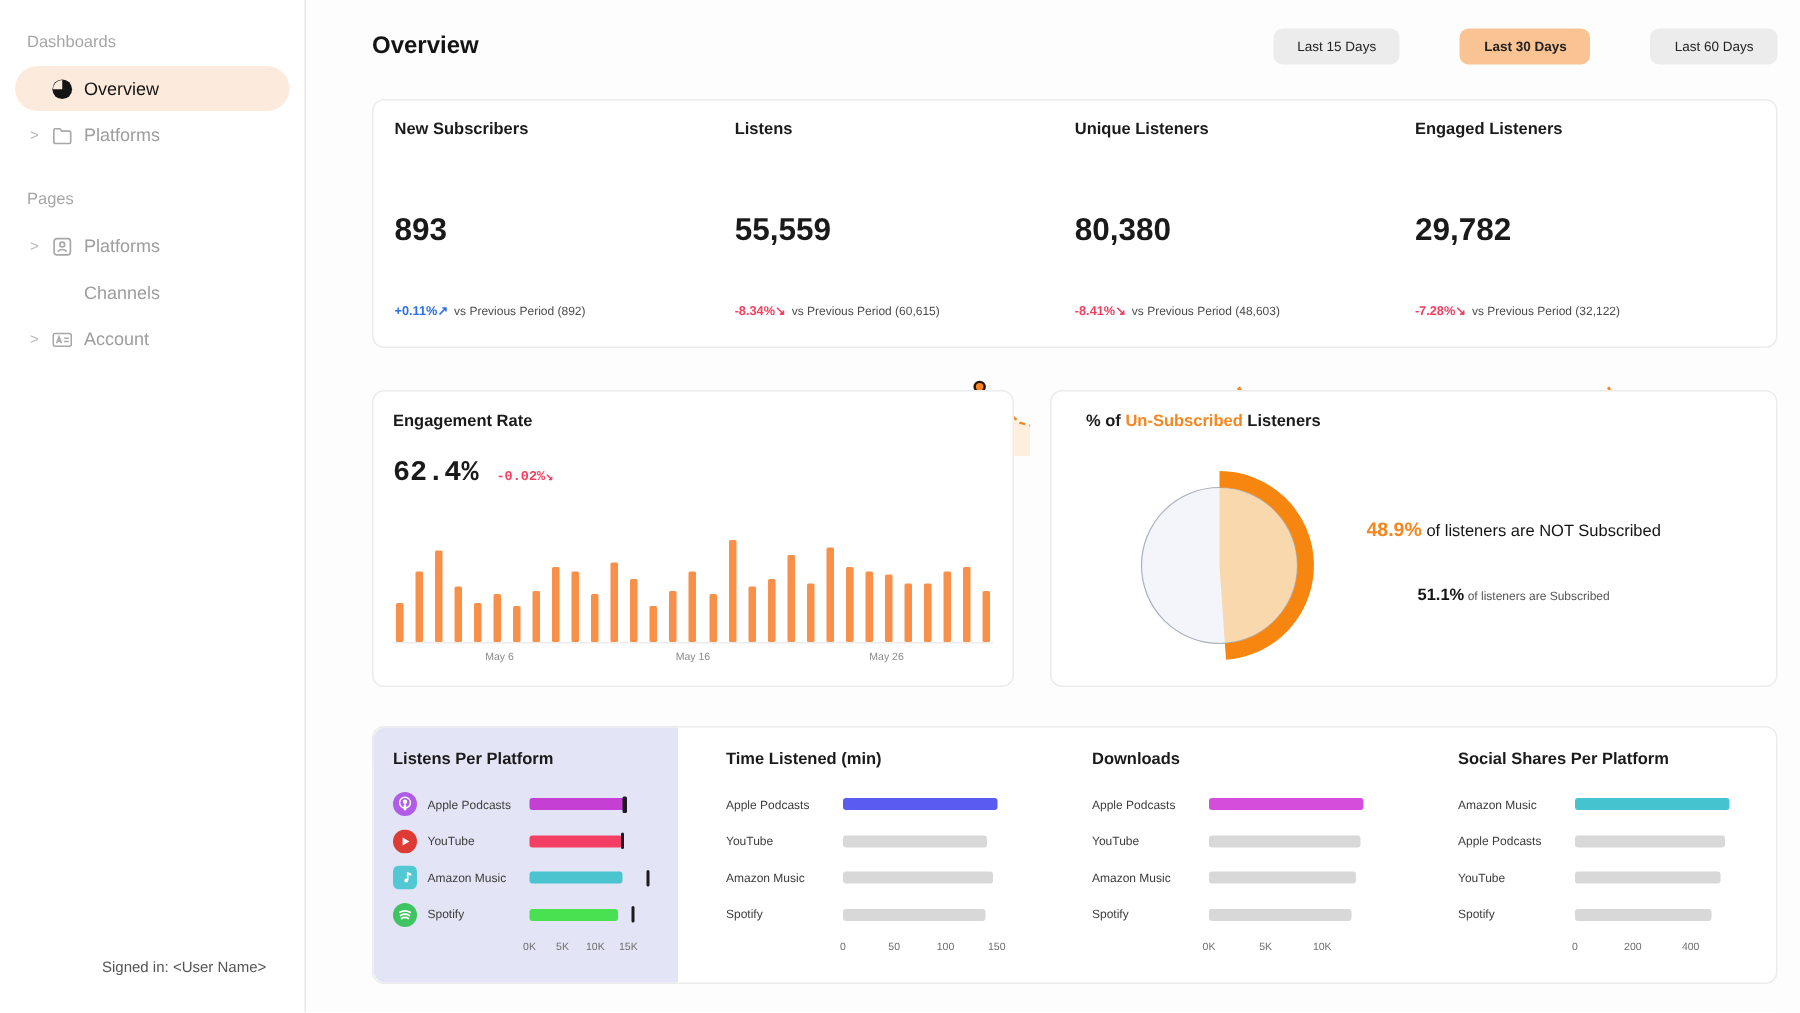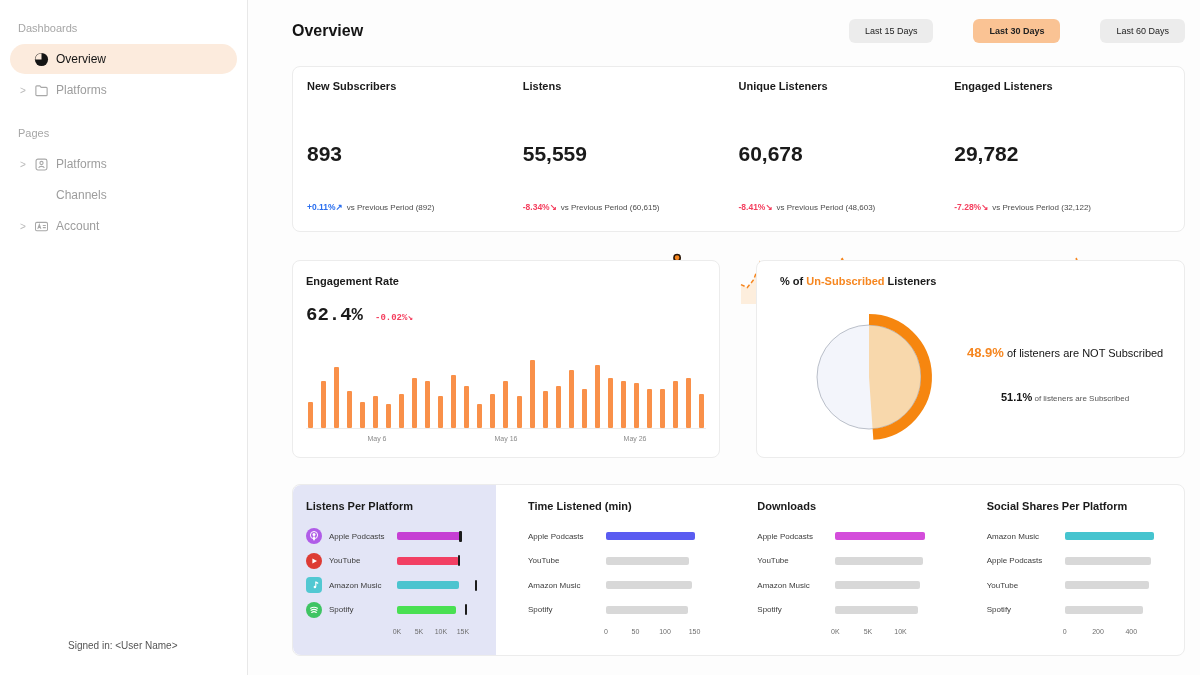--- a/index.html
+++ b/index.html
@@ -1,21 +1,21 @@
 <!DOCTYPE html>
 <html><head>
 <meta charset="utf-8">
 <style>
   * { margin:0; padding:0; box-sizing:border-box; }
   html,body { width:1200px; height:675px; overflow:hidden; background:#fff;
     font-family:"Liberation Sans", sans-serif; color:#1a1a1a; }
   .app { display:flex; width:1200px; height:675px; }
 
   
-  .sidebar { width:248px; flex:none; border-right:1px solid #e8e8e8; background:#fff;
+  .sidebar { width:204px; flex:none; border-right:1px solid #e8e8e8; background:#fff;
     padding:14px 10px; position:relative; }
   .side-section { font-size:11px; color:#a6a6a6; margin:8px 8px 10px; }
   .side-item { display:flex; align-items:center; height:30px; padding:0 10px;
     border-radius:16px; color:#9d9d9d; font-size:12px; margin-bottom:1px; cursor:pointer; }
   .side-item.active { background:#fcebdd; color:#141414; font-weight:400; }
   .chev-slot { width:14px; font-size:10px; color:#b9b9b9; flex:none; }
   .icon-slot { width:22px; flex:none; display:flex; align-items:center; }
   .icon-slot svg { width:15px; height:15px; }
   .signed-in { position:absolute; bottom:24px; left:68px; font-size:10px; color:#555; }
 
@@ -37,21 +37,21 @@
   .kpi-title { font-size:11px; font-weight:bold; }
   .kpi-value { font-size:21px; font-weight:bold; margin-top:17px; }
   .kpi-delta-row { display:flex; align-items:baseline; gap:4px; margin-top:3px; white-space:nowrap; }
   .delta { font-size:8.5px; font-weight:bold; }
   .delta.up { color:#2b6fef; } .delta.down { color:#f43f5e; }
   .compare { font-size:8px; color:#4c4c4c; }
   .spark { margin-top:auto; height:60px; }
   .spark svg { width:100%; height:100%; display:block; }
 
   
-  .mid-row { display:flex; gap:36px; margin-bottom:26px; }
+  .mid-row { display:flex; gap:24px; margin-bottom:26px; }
   .eng-card { width:428px; height:198px; padding:14px 13px 8px; display:flex; flex-direction:column; }
   .eng-title { font-size:11px; font-weight:bold; }
   .eng-value-row { display:flex; align-items:baseline; gap:12px; margin-top:17px;font-family:Liberation Mono, monospace; }
   .eng-value { font-size:19px; font-weight:bold; }
   .eng-delta { font-size:9px; font-weight:bold; color:#f43f5e; }
   .eng-chart { margin-top:auto; }
   .eng-bars { display:flex; justify-content:space-between; align-items:flex-end; height:80px;
     border-bottom:1px solid #ececec; padding:0 2px; }
   .eng-bar { width:5px; background:#f99049; border-radius:1px; }
   .eng-labels { position:relative; height:16px; margin-top:4px; }
@@ -181,21 +181,21 @@
         <div class="spark">
             <svg viewBox="0 0 190 60" preserveAspectRatio="none">
               <path d="M2 59 L2.0 36.8 L8.4 40.6 L14.8 38.7 L21.2 24.3 L27.7 32.9 L34.1 35.8 L40.5 18.5 L46.9 30.0 L53.3 26.2 L59.7 33.9 L66.1 35.8 L72.6 38.7 L79.0 40.6 L85.4 27.2 L91.8 21.4 L98.2 18.5 L104.6 25.2 L111.0 21.4 L117.4 28.1 L123.9 24.3 L130.3 34.8 L136.7 40.6 L143.1 37.7 L149.5 32.9 L155.9 12.8 L162.3 30.0 L168.8 33.9 L175.2 31.0 L181.6 36.8 L188.0 38.7 L188 59 Z" fill="#fdeedd"></path>
               <path d="M2.0 36.8 L8.4 40.6 L14.8 38.7 L21.2 24.3 L27.7 32.9 L34.1 35.8 L40.5 18.5 L46.9 30.0 L53.3 26.2 L59.7 33.9 L66.1 35.8 L72.6 38.7 L79.0 40.6 L85.4 27.2 L91.8 21.4 L98.2 18.5 L104.6 25.2 L111.0 21.4 L117.4 28.1 L123.9 24.3 L130.3 34.8 L136.7 40.6 L143.1 37.7 L149.5 32.9 L155.9 12.8 L162.3 30.0 L168.8 33.9 L175.2 31.0 L181.6 36.8 L188.0 38.7 " fill="none" stroke="#f6861f" stroke-width="1.5" stroke-dasharray="4 2.5"></path>
               <circle cx="155.9310344827586" cy="12.759999999999998" r="3.2" fill="#f6861f" stroke="#271508" stroke-width="1.6"></circle>
             </svg>
           </div>
       </div>
       <div class="kpi">
         <div class="kpi-title">Unique Listeners</div>
-        <div class="kpi-value">60,678</div>
+        <div class="kpi-value">80,380</div>
         <div class="kpi-delta-row">
           <span class="delta down"><span>-8.41%</span><span>↘</span></span>
           <span class="compare">vs Previous Period (48,603)</span>
         </div>
         <div class="spark">
             <svg viewBox="0 0 190 60" preserveAspectRatio="none">
               <path d="M2 59 L2.0 39.6 L8.4 42.5 L14.8 34.8 L21.2 17.6 L27.7 32.9 L34.1 37.7 L40.5 40.6 L46.9 32.9 L53.3 35.8 L59.7 30.0 L66.1 33.9 L72.6 28.1 L79.0 32.9 L85.4 42.5 L91.8 25.2 L98.2 18.5 L104.6 13.7 L111.0 27.2 L117.4 20.4 L123.9 17.6 L130.3 25.2 L136.7 23.3 L143.1 39.6 L149.5 32.9 L155.9 28.1 L162.3 18.5 L168.8 32.9 L175.2 34.8 L181.6 40.6 L188.0 38.7 L188 59 Z" fill="#fdeedd"></path>
               <path d="M2.0 39.6 L8.4 42.5 L14.8 34.8 L21.2 17.6 L27.7 32.9 L34.1 37.7 L40.5 40.6 L46.9 32.9 L53.3 35.8 L59.7 30.0 L66.1 33.9 L72.6 28.1 L79.0 32.9 L85.4 42.5 L91.8 25.2 L98.2 18.5 L104.6 13.7 L111.0 27.2 L117.4 20.4 L123.9 17.6 L130.3 25.2 L136.7 23.3 L143.1 39.6 L149.5 32.9 L155.9 28.1 L162.3 18.5 L168.8 32.9 L175.2 34.8 L181.6 40.6 L188.0 38.7 " fill="none" stroke="#f6861f" stroke-width="1.5" stroke-dasharray="4 2.5"></path>
             </svg>
           </div>

